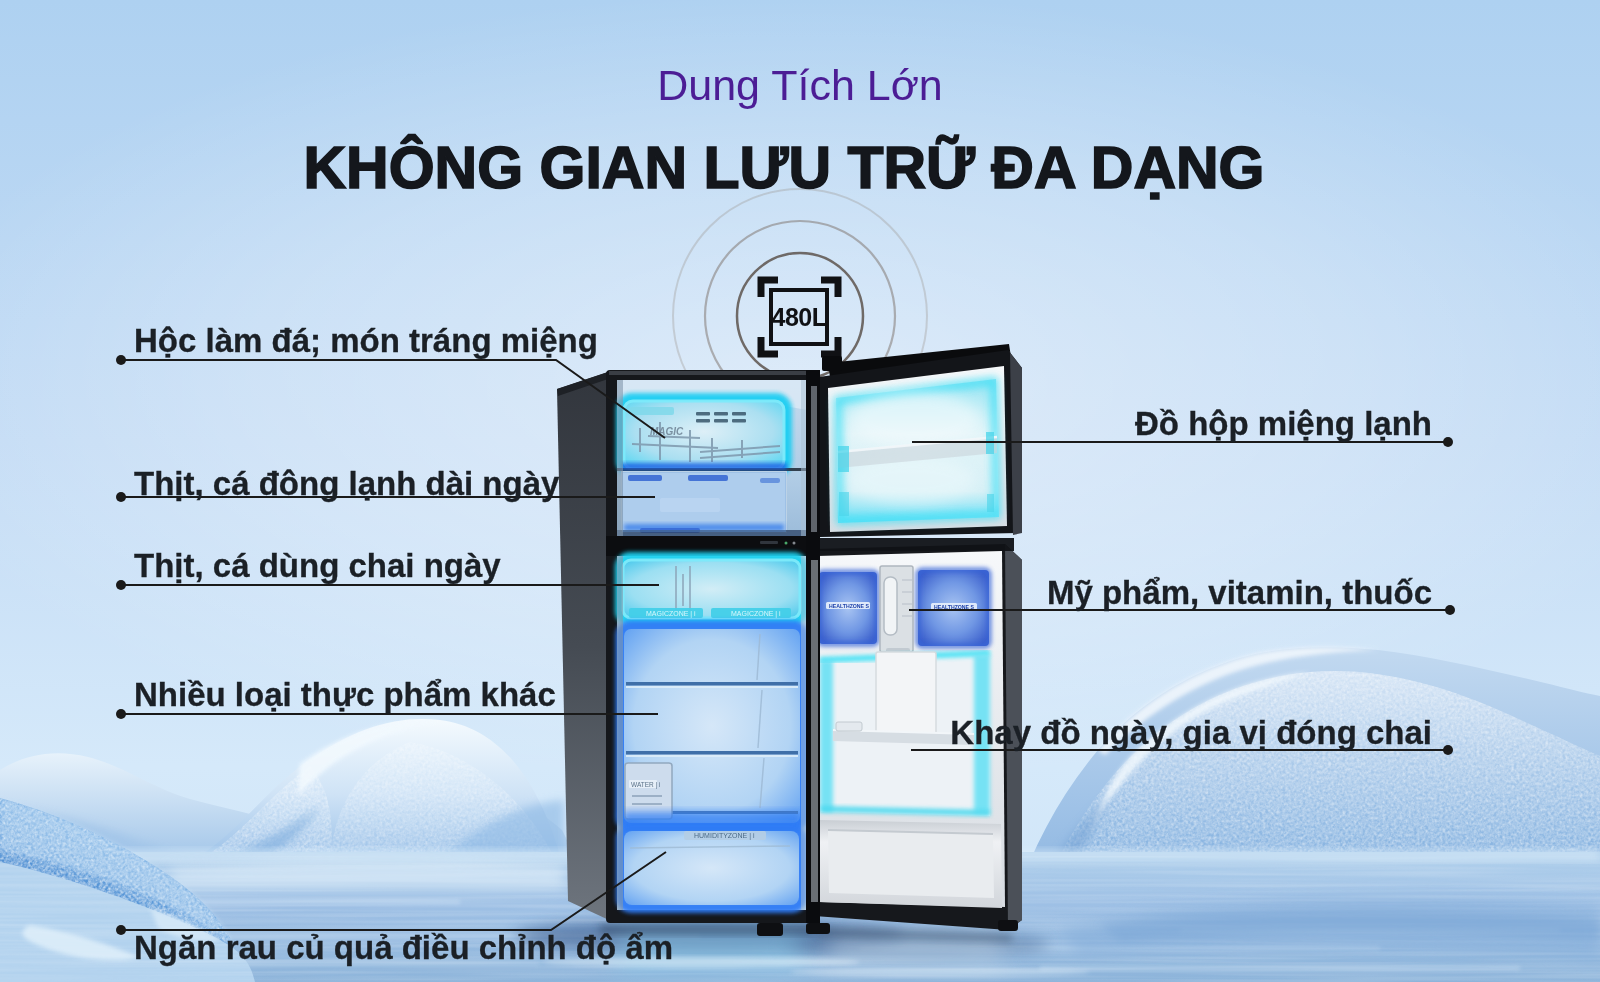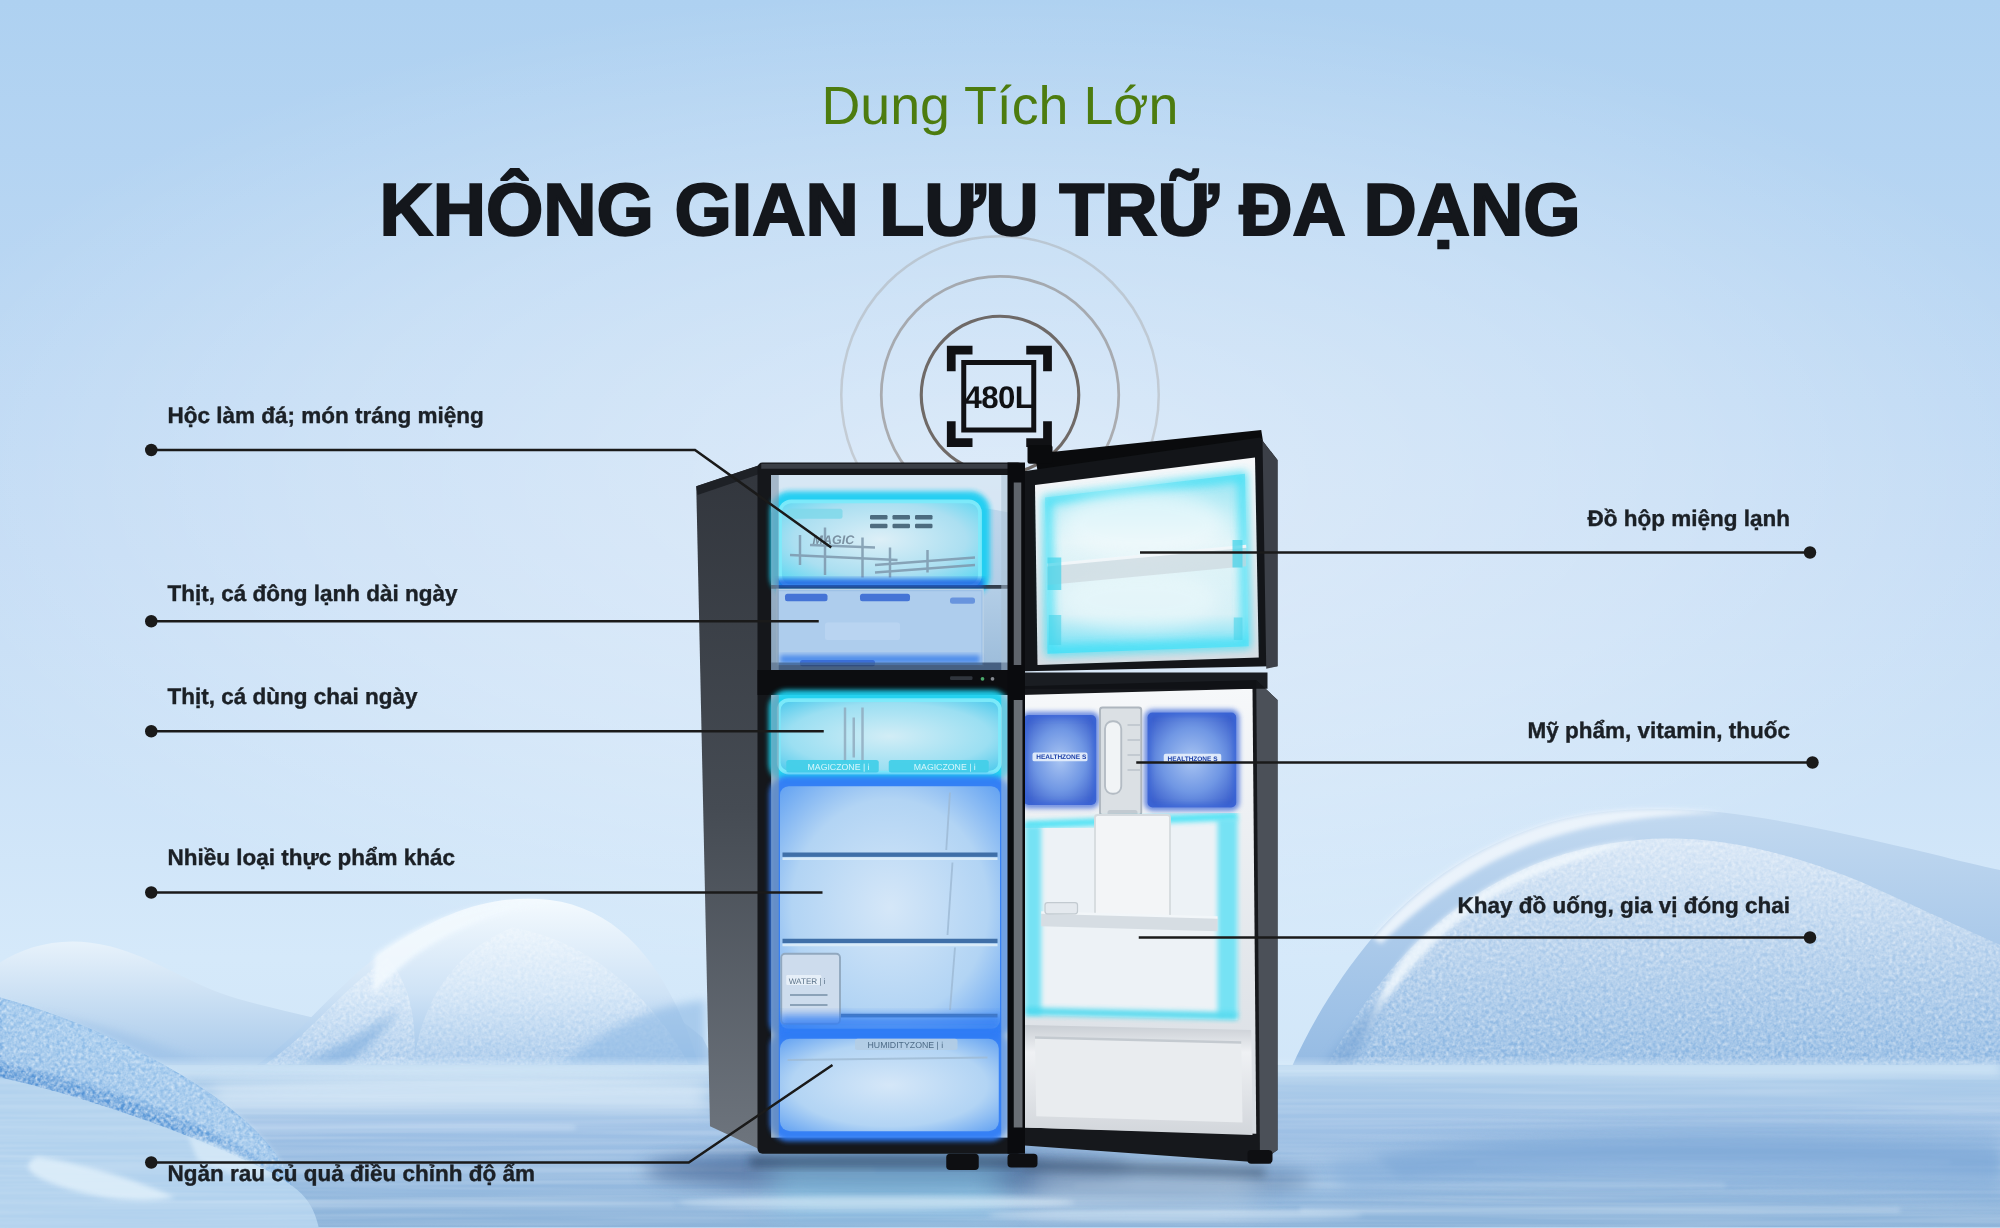--- a/index.html
+++ b/index.html
@@ -1,20 +1,20 @@
 <!DOCTYPE html>
 <html><head>
 <meta charset="utf-8">
 <style>
   html,body{margin:0;padding:0;}
   body{width:1600px;height:982px;overflow:hidden;position:relative;font-family:"Liberation Sans",sans-serif;background:#c6ddf5;}
   #stage{position:absolute;left:0;top:0;width:1600px;height:982px;}
-  .t1{position:absolute;left:0;top:61px;width:1600px;text-align:center;font-size:43px;color:#4d7c0f;font-weight:400;}
+  .t1{position:absolute;left:0;top:61px;width:1600px;text-align:center;font-size:43px;color:#4c1d95;font-weight:400;}
   .t2{position:absolute;left:0;top:134px;width:1568px;text-align:center;font-size:59px;color:#14171c;font-weight:700;-webkit-text-stroke:1.6px #14171c;}
-  .lbl{position:absolute;font-size:18px;font-weight:700;color:#1b2026;white-space:nowrap;-webkit-text-stroke:0.3px #1b2026;}
+  .lbl{position:absolute;font-size:33px;font-weight:700;color:#1b2026;white-space:nowrap;-webkit-text-stroke:0.3px #1b2026;}
 </style>
 </head>
 <body>
 <svg id="stage" width="1600" height="982" viewBox="0 0 1600 982">
 <defs>
   <linearGradient id="sky" x1="0" y1="0" x2="0" y2="1">
     <stop offset="0" stop-color="#aed1f1"></stop>
     <stop offset="0.45" stop-color="#c4dcf5"></stop>
     <stop offset="0.78" stop-color="#d5e9fa"></stop>
     <stop offset="1" stop-color="#cde3f6"></stop>
@@ -388,13 +388,13 @@
 <div class="t1">Dung Tích Lớn</div>
 <div class="t2">KHÔNG GIAN LƯU TRỮ ĐA DẠNG</div>
 
 <div class="lbl" style="left:134px;top:322px;">Hộc làm đá; món tráng miệng</div>
 <div class="lbl" style="left:134px;top:465px;">Thịt, cá đông lạnh dài ngày</div>
 <div class="lbl" style="left:134px;top:547px;">Thịt, cá dùng chai ngày</div>
 <div class="lbl" style="left:134px;top:676px;">Nhiều loại thực phẩm khác</div>
 <div class="lbl" style="left:134px;top:887px;margin-top:42px;">Ngăn rau củ quả điều chỉnh độ ẩm</div>
 <div class="lbl" style="right:168px;top:405px;">Đồ hộp miệng lạnh</div>
 <div class="lbl" style="right:168px;top:574px;margin-left:46px;">Mỹ phẩm, vitamin, thuốc</div>
-<div class="lbl" style="right:168px;top:714px;">Khay đồ uống, gia vị đóng chai</div>
+<div class="lbl" style="right:168px;top:714px;">Khay đồ ngày, gia vị đóng chai</div>
 
 </body></html>

